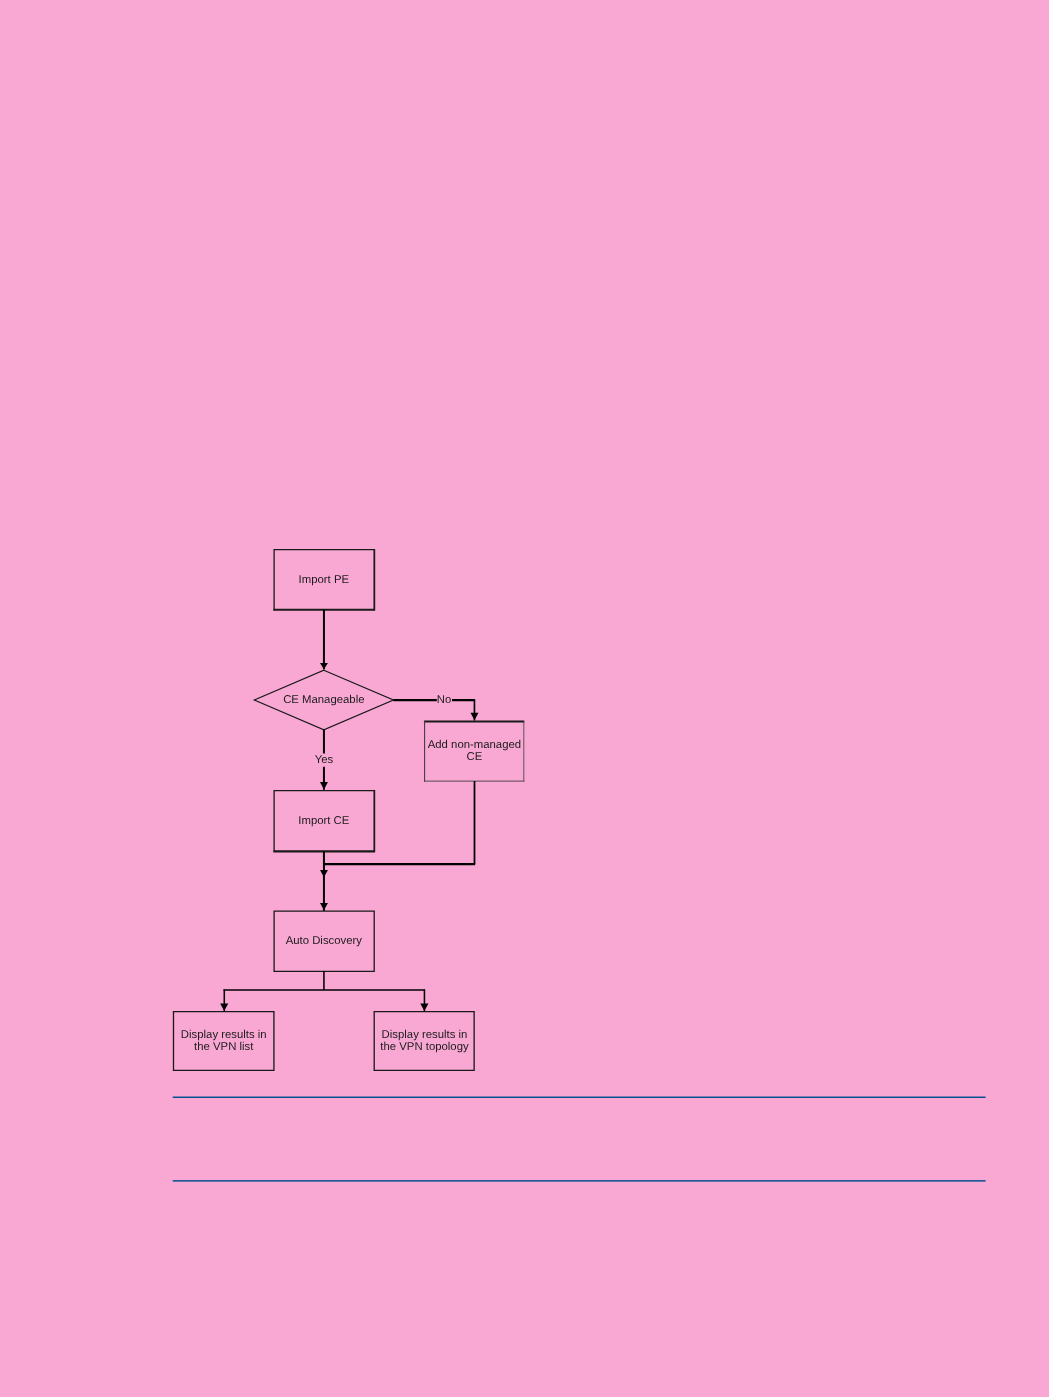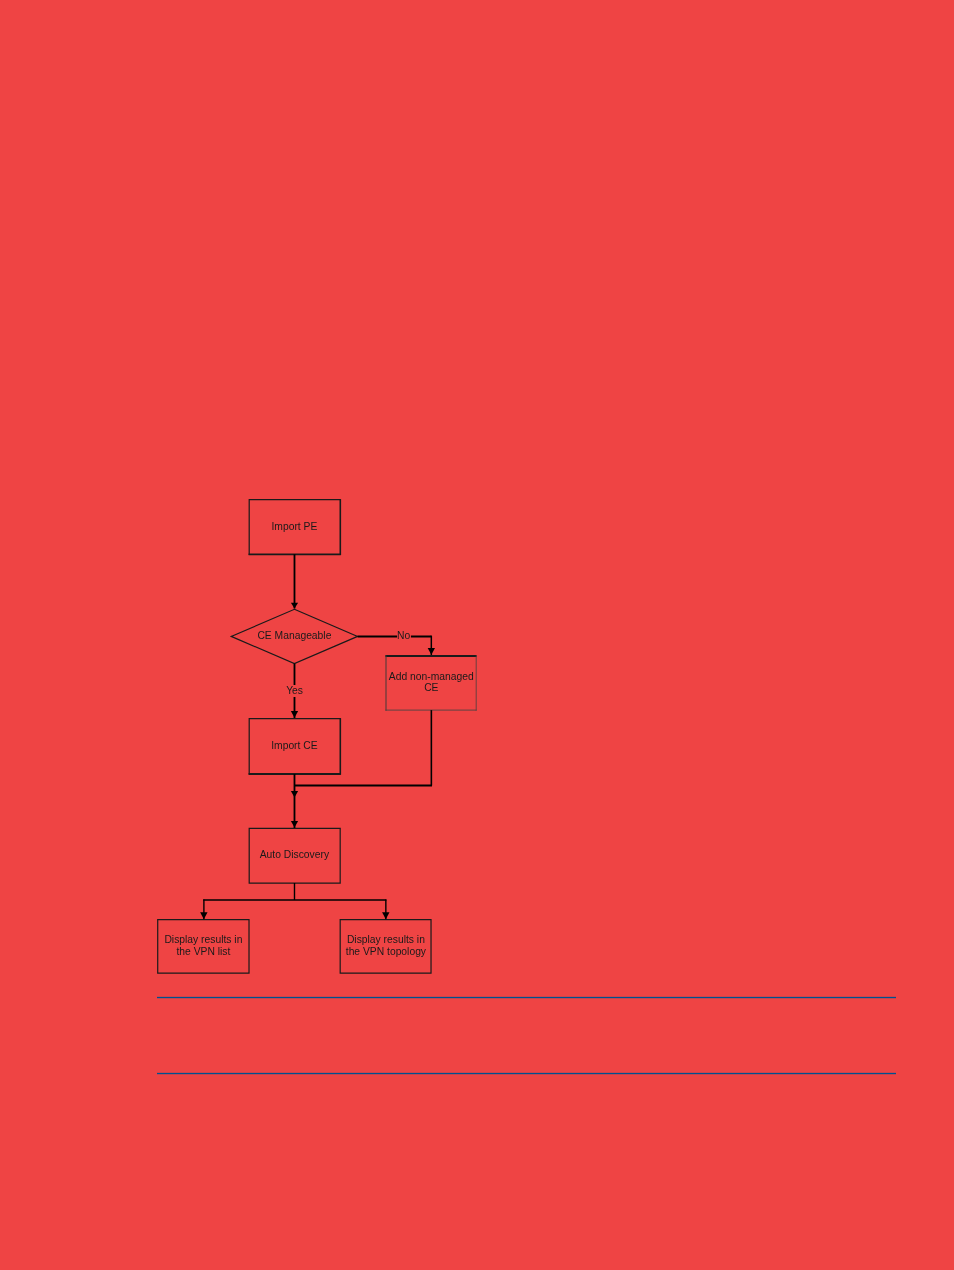--- a/index.html
+++ b/index.html
@@ -1,17 +1,17 @@
 <!DOCTYPE html>
 <html><head>
 <meta charset="utf-8">
 <style>
   html,body{margin:0;padding:0;background:#ffffff;}
   body{width:954px;height:1270px;overflow:hidden;font-family:"Liberation Sans",sans-serif;}
-  #page{position:relative;width:954px;height:1270px;background:#ef4444;}
+  #page{position:relative;width:954px;height:1270px;background:#f9a8d4;}
   #flow{position:absolute;left:0;top:0;transform:translateZ(0);}
   .rule{fill:#00508f;}
   #rules{position:absolute;left:0;top:0;transform:translateZ(0);}
 </style>
 </head>
 <body>
 
 <div id="page">
 
   <svg id="flow" width="954" height="1270" viewBox="0 0 954 1270">

